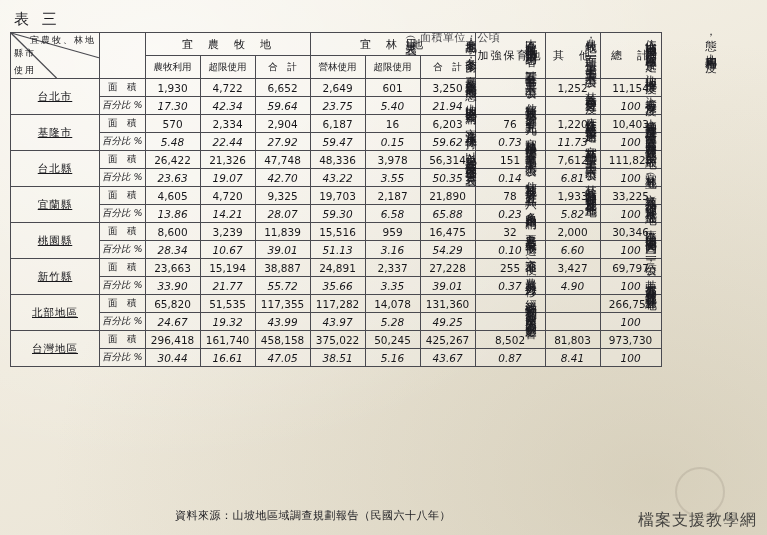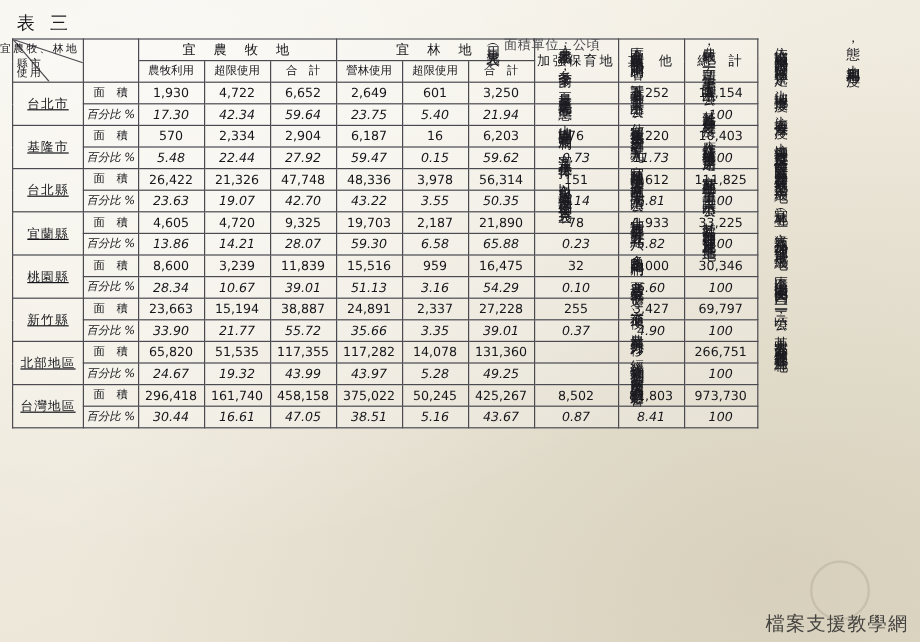--- a/index.html
+++ b/index.html
@@ -45,21 +45,21 @@
   table.main td,table.main th{
     border:1px solid #4a4a50;
     padding:1px 2px;
     text-align:center;
     white-space:nowrap;
     height:15px;
     font-weight:normal;
     color:#16161a;
   }
   .corner{
-    width:58px;height:40px;position:relative;padding:0 !important;
+    width:58px;height:40px;position:relative;padding:15px !important;
   }
   .corner .c-line{position:absolute;left:0;top:0;width:100%;height:100%;}
   .corner .c-use{position:absolute;left:3px;bottom:1px;font-size:9px;}
   .corner .c-kind{position:absolute;right:3px;top:1px;font-size:9px;}
   .corner .c-city{position:absolute;left:3px;top:14px;font-size:9px;}
   .hdr1 td{height:20px;font-size:11px;letter-spacing:2px;}
   .hdr2 td{height:18px;font-size:9.5px;letter-spacing:0px;}
   .city{width:40px;font-size:10.5px;letter-spacing:1px;text-decoration:underline;}
   .rowlbl{width:34px;font-size:9.5px;}
   .num{width:50px;text-align:center;}
@@ -350,17 +350,18 @@
 
   <div class="vtext">
     <p>態，土地利用程度</p>
     <p>依山坡地可利用限度分類標準規定，山坡地按坡度、土壤有效深度、土壤沖蝕程度及母岩性質等因素區分為宜農牧地（一至四級地）、宜林地（五、六級地）及加強保育地（七級地）。本區域山坡地範圍內四三、三一一公頃，其中大部分為宜農牧地及宜林地。</p>
     <p>農牧地，面積一十一萬七千三百五十五公頃，其餘為所受之程度，應作造林或植生覆蓋之用。宜林地面積一十三萬一千三百六十公頃，其餘部分為加強保育地及其他土地。</p>
     <p>本區宜農牧地中超限利用者，計有五萬一千五百三十五公頃，佔宜農牧地之百分之四十三點九九；宜林地超限使用者計有一萬四千零七十八公頃，佔宜林地之百分之五點二八。多為超限利用，主要乃受氣候不適、交通不便、農業勞力外移、經濟作物利潤不高等自然及人為因素之影響。</p>
     <p>東北季風，冬季多雨，夏季乾旱之氣候型態，山坡地之開發利用，宜注意水土保持，以免引起土壤沖蝕及崩塌災害（見表三）。</p>
     <p>用（見表三）。</p>
   </div>
 
+  <div class="note2">資料來源：山坡地區域調查規劃報告（民國六十八年）</div>
 
   <div class="wm-seal"></div>
   <div class="wm">檔案支援教學網</div>
 
 </div>
 
 </body></html>

